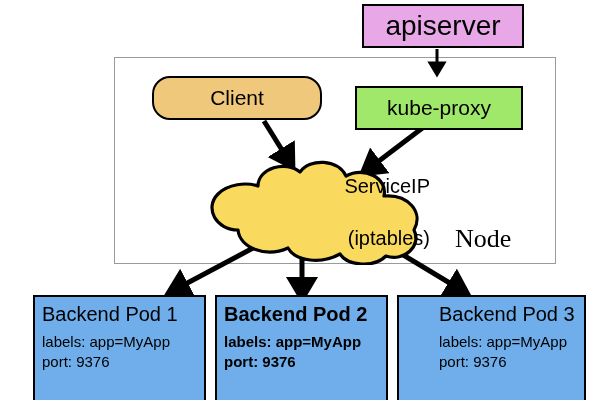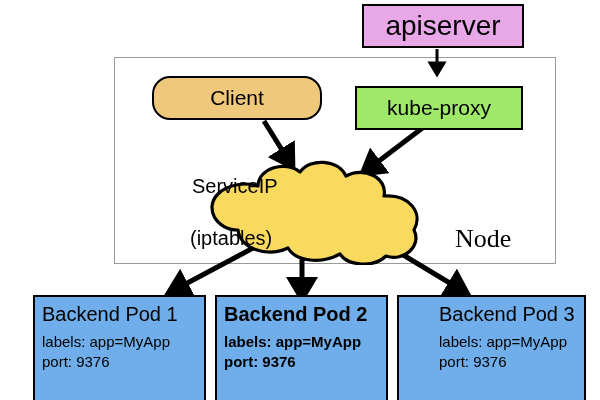--- a/index.html
+++ b/index.html
@@ -59,21 +59,21 @@
   }
   
   #cloud-shape {
     position: absolute;
     left: 198px; top: 160px; width: 232px; height: 105px;
   }
   #cloud-text {
     position: absolute;
     left: 198px; top: 160px; width: 232px; height: 105px;
     display: flex; flex-direction: column;
-    align-items: flex-start; justify-content: center;
+    align-items: flex-end; justify-content: center;
     font-size: 20px; color: #000000;
     line-height: 1.25;
     pointer-events: none;
     gap: 27px;
   }
   #cloud-text .l1 { margin-left: -6px; }
   #cloud-text .l2 { margin-left: -8px; }
   
   .pod-box {
     position: absolute;

